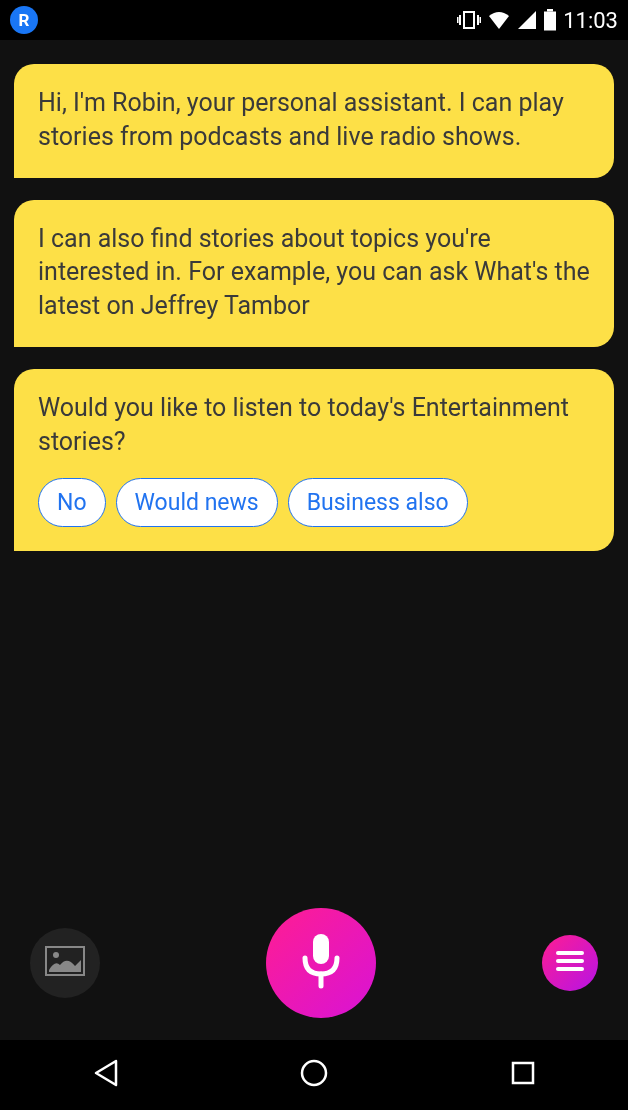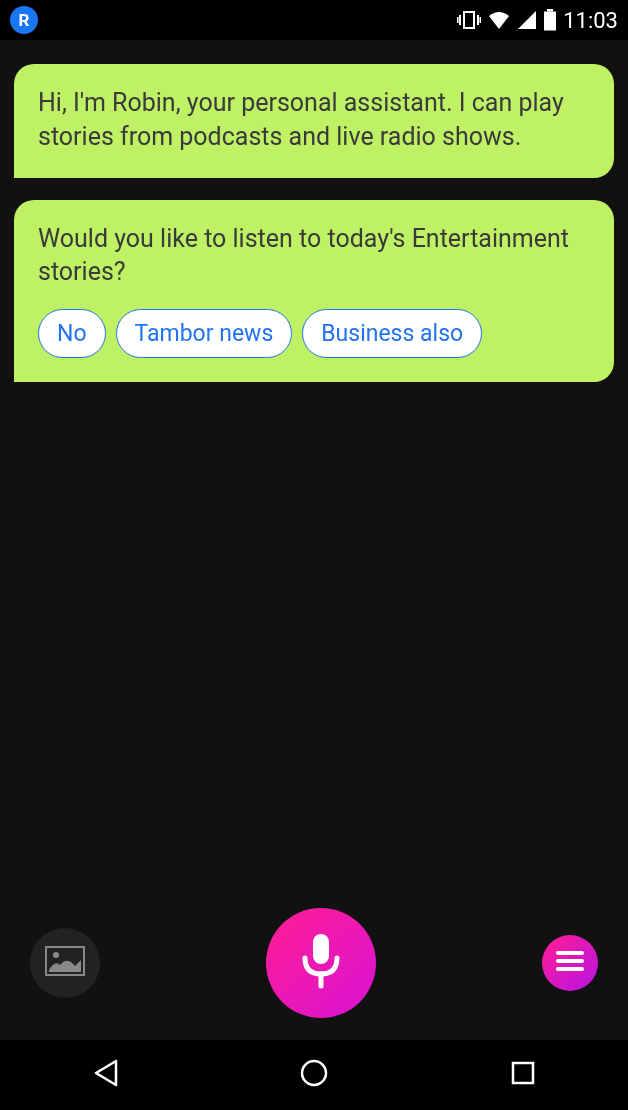--- a/index.html
+++ b/index.html
@@ -52,21 +52,21 @@
       color: #ffffff;
     }
     .status-icon {
       display: inline-flex;
       align-items: center;
     }
     .content-area {
       padding: 24px 14px 0 14px;
     }
     .message-bubble {
-      background: #bef264;
+      background: #fde047;
       border-radius: 20px;
       border-bottom-left-radius: 0;
       padding: 22px 24px 24px 24px;
       margin-bottom: 22px;
       color: #3a3a3a;
       font-size: 25px;
       line-height: 1.35;
     }
     .option-row {
       display: flex;
@@ -180,24 +180,27 @@
     </span>
     <span class="status-time">11:03</span>
   </div>
 </div>
 
 <div class="content-area">
   <div class="message-bubble">
     <span>Hi, I'm Robin, your personal assistant. I can play stories from podcasts and live radio shows.</span>
   </div>
   <div class="message-bubble">
+    <span>I can also find stories about topics you're interested in. For example, you can ask What's the latest on Jeffrey Tambor</span>
+  </div>
+  <div class="message-bubble">
     <span>Would you like to listen to today's Entertainment stories?</span>
     <div class="option-row">
       <div class="option-chip">No</div>
-      <div class="option-chip">Tambor news</div>
+      <div class="option-chip">Would news</div>
       <div class="option-chip">Business also</div>
     </div>
   </div>
 </div>
 
 <div class="bottom-controls">
   <div class="map-button">
     <span>
       <svg width="40" height="30" viewBox="0 0 40 30">
         <rect x="1" y="1" width="38" height="28" stroke="#888888" stroke-width="2" fill="none"></rect>

